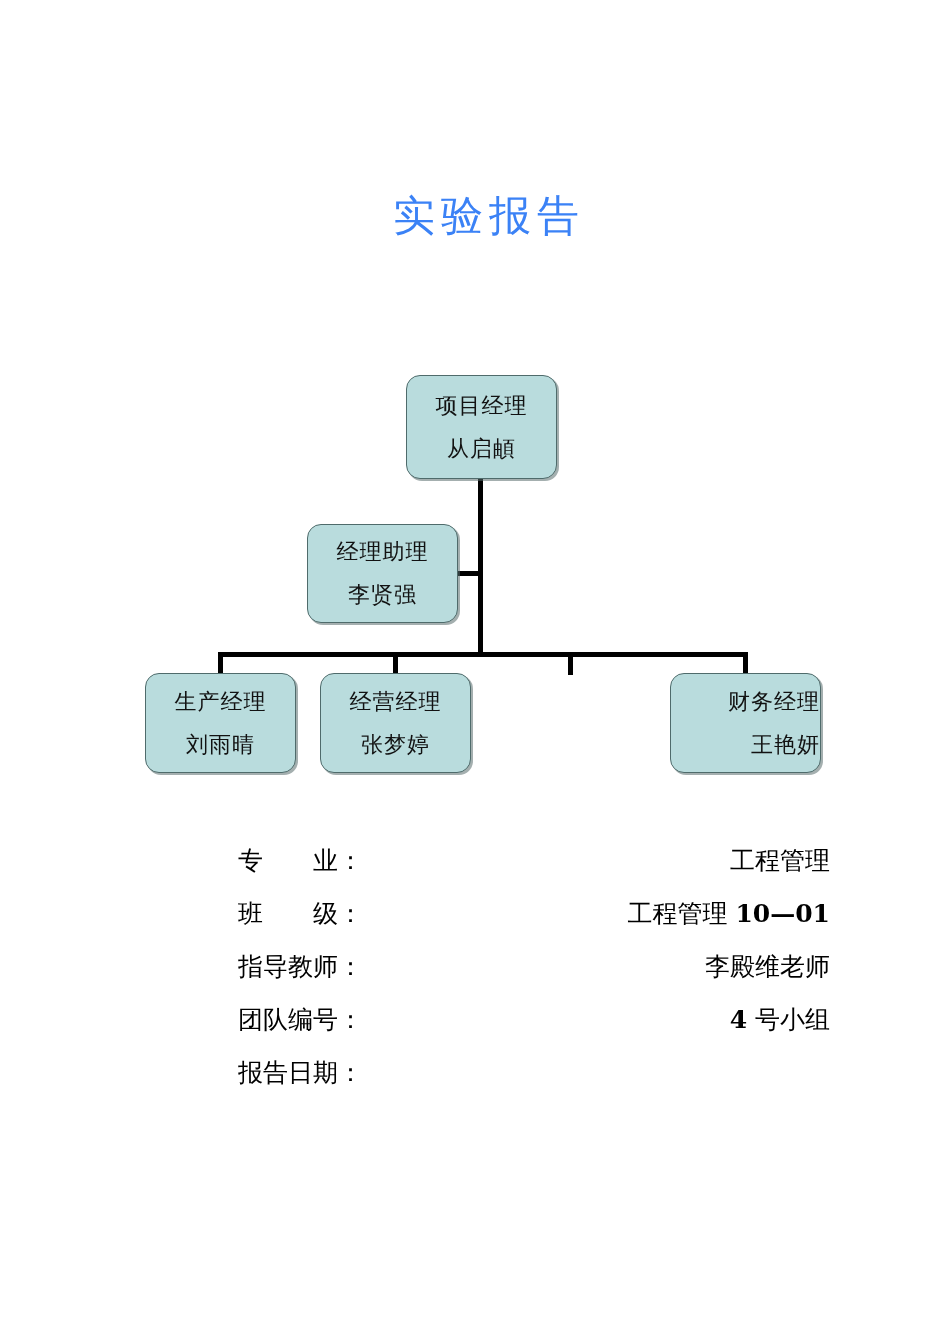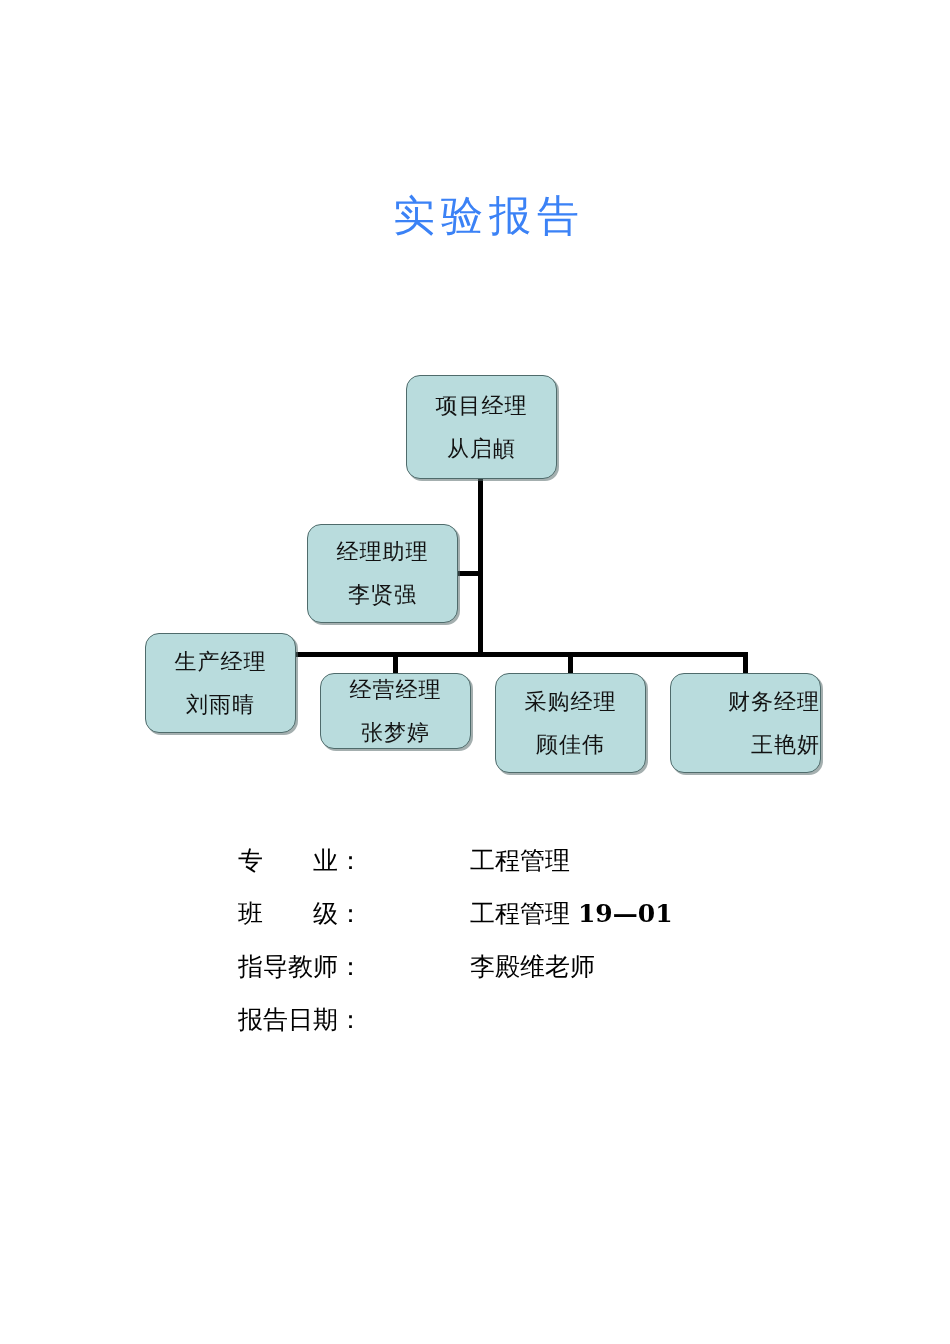--- a/index.html
+++ b/index.html
@@ -58,22 +58,22 @@
     line-height: 34px;
     color: #121212;
     z-index: 3;
   }
   .org-box .line1 { letter-spacing: 1px; }
   .org-box .line2 { letter-spacing: 1px; margin-top: 9px; }
 
   
   .box-root      { left: 406px; top: 375px; width: 151px; height: 104px; }
   .box-assistant { left: 307px; top: 524px; width: 151px; height: 99px;  }
-  .box-c0 { left: 145px; top: 633px; width: 151px; height: 100px; }
-  .box-c1 { left: 320px; top: 673px; width: 151px; height: 76px; }
+  .box-c0 { left: 145px; top: 673px; width: 151px; height: 100px; }
+  .box-c1 { left: 320px; top: 673px; width: 151px; height: 100px; }
   .box-c2 { left: 495px; top: 673px; width: 151px; height: 100px; }
   .box-c3 { left: 670px; top: 673px; width: 151px; height: 100px; align-items: flex-end; }
 
   
   .conn { position: absolute; background: #000000; z-index: 1; }
   
   .conn-trunk     { left: 478px; top: 479px; width: 5px;  height: 177px; }
   
   .conn-assist    { left: 458px; top: 571px; width: 22px; height: 5px; }
   
@@ -104,21 +104,21 @@
     font-family: "DejaVu Serif", "Liberation Serif", serif;
     font-size: 25px;
     line-height: 30px;
     color: #000000;
     white-space: pre;
   }
   .info-value {
     position: absolute;
     left: 470px;
     width: 360px;
-    text-align: left;
+    text-align: right;
     font-family: "DejaVu Serif", "Liberation Serif", serif;
     font-size: 25px;
     line-height: 30px;
     color: #000000;
     white-space: pre;
   }
   .info-value b { font-weight: 700; }
 </style>
 </head>
 <body>
@@ -146,47 +146,47 @@
   </div>
 
   <div class="org-box box-c0">
     <span class="line1">生产经理</span>
     <span class="line2">刘雨晴</span>
   </div>
   <div class="org-box box-c1">
     <span class="line1">经营经理</span>
     <span class="line2">张梦婷</span>
   </div>
-  <div class="org-box box-c2">
-    <span class="line1">采购经理</span>
-    <span class="line2">顾佳伟</span>
-  </div>
   <div class="org-box box-c3">
     <span class="line1">财务经理</span>
     <span class="line2">王艳妍</span>
   </div>
 </div>
 
 <div class="info-block">
 
   <div class="info-row">
     <span class="info-label">专　　业：</span>
     <span class="info-value">工程管理</span>
   </div>
 
   <div class="info-row">
     <span class="info-label">班　　级：</span>
-    <span class="info-value">工程管理 <b>19—01</b></span>
+    <span class="info-value">工程管理 <b>10—01</b></span>
   </div>
 
   <div class="info-row">
     <span class="info-label">指导教师：</span>
     <span class="info-value">李殿维老师</span>
   </div>
 
+  <div class="info-row">
+    <span class="info-label">团队编号：</span>
+    <span class="info-value"><b>4</b> 号小组</span>
+  </div>
 
 
   <div class="info-row">
     <span class="info-label">报告日期：</span>
     <span class="info-value"></span>
   </div>
 
 </div>
 
 </body></html>

